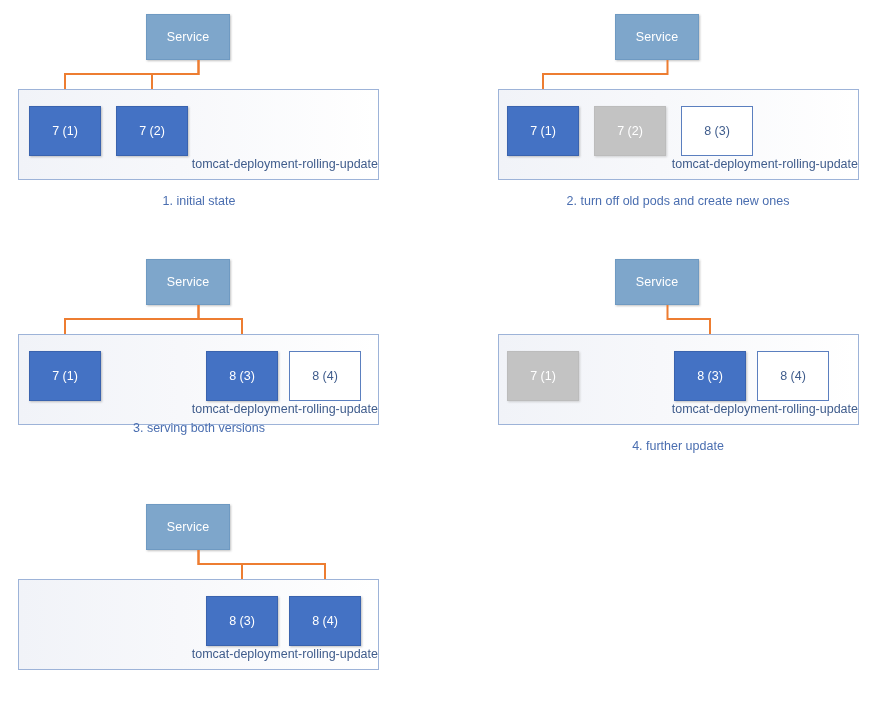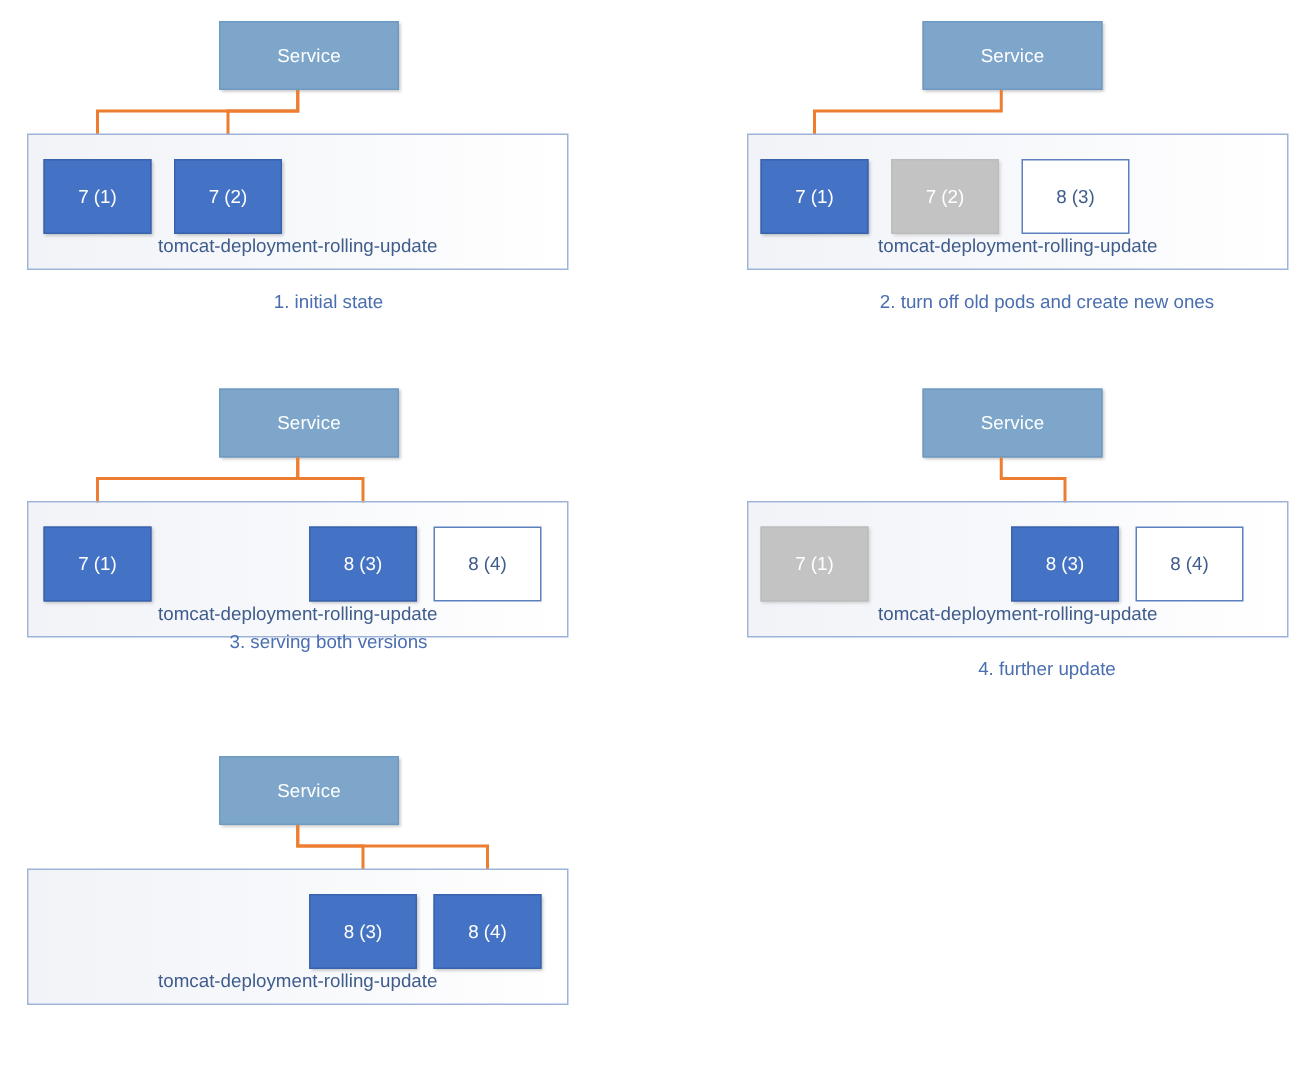--- a/index.html
+++ b/index.html
@@ -20,21 +20,21 @@
     top: 0;
     width: 870px;
     height: 718px;
   }
   .panel {
     position: absolute;
   }
   
   .service-box {
     position: absolute;
-    width: 120px;
+    width: 84px;
     height: 46px;
     background: #7EA6CB;
     border: 1px solid #6F9AC2;
     box-shadow: 1px 1px 2px rgba(120,120,120,0.45);
     display: flex;
     align-items: center;
     justify-content: center;
     box-sizing: border-box;
   }
   .service-label {
@@ -48,21 +48,21 @@
     position: absolute;
     box-sizing: border-box;
     border: 1px solid #9DB3D8;
     background: linear-gradient(to right, #F1F3F8 0%, #F7F8FB 45%, #FFFFFF 100%);
   }
   .deployment-name {
     position: absolute;
     left: 0;
     right: 0;
     bottom: 8px;
-    text-align: center;
+    text-align: right;
     color: #3F5C8C;
     font-size: 12.5px;
     white-space: nowrap;
   }
   
   .pod {
     position: absolute;
     width: 72px;
     height: 50px;
     box-sizing: border-box;
@@ -88,21 +88,20 @@
     border: 1px solid #5B7FBF;
     color: #3F5C8C;
   }
   
   .caption {
     position: absolute;
     text-align: center;
     color: #4A6EB0;
     font-size: 12.5px;
     white-space: nowrap;
-    padding-left: 20px;
   }
   
   .connectors {
     position: absolute;
     left: 0;
     top: 0;
     overflow: visible;
     pointer-events: none;
   }
   .conn-path {

